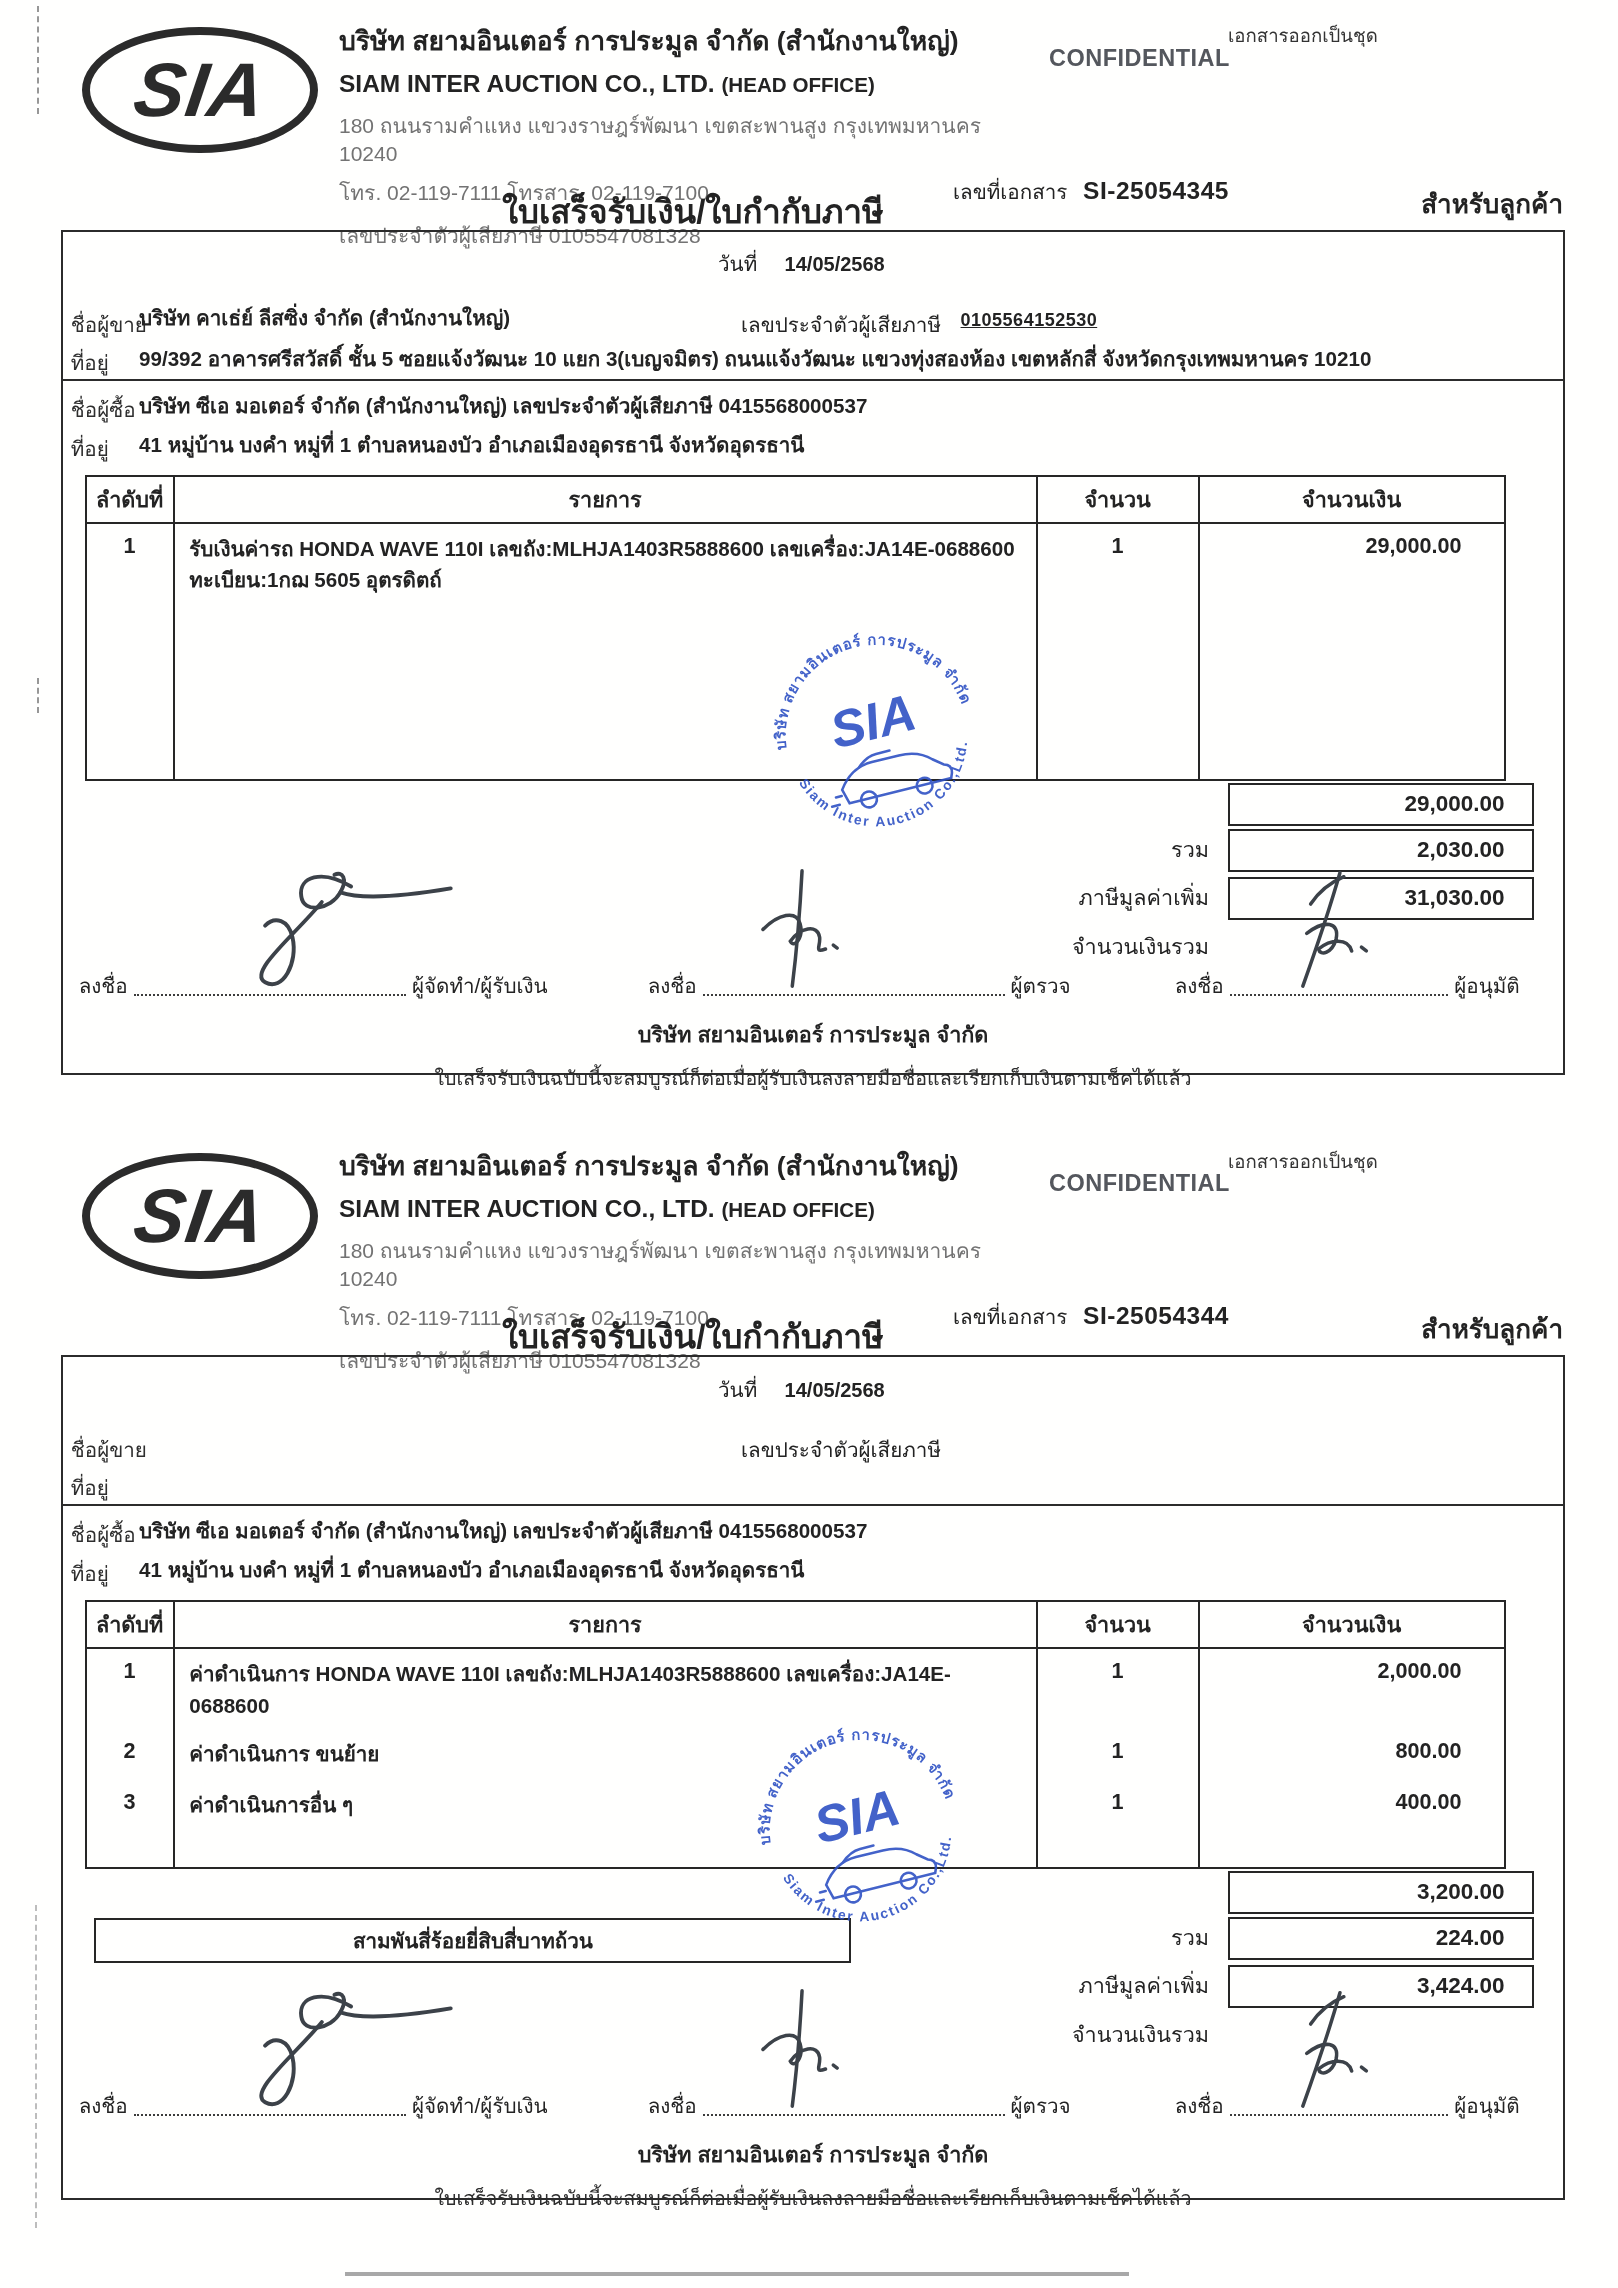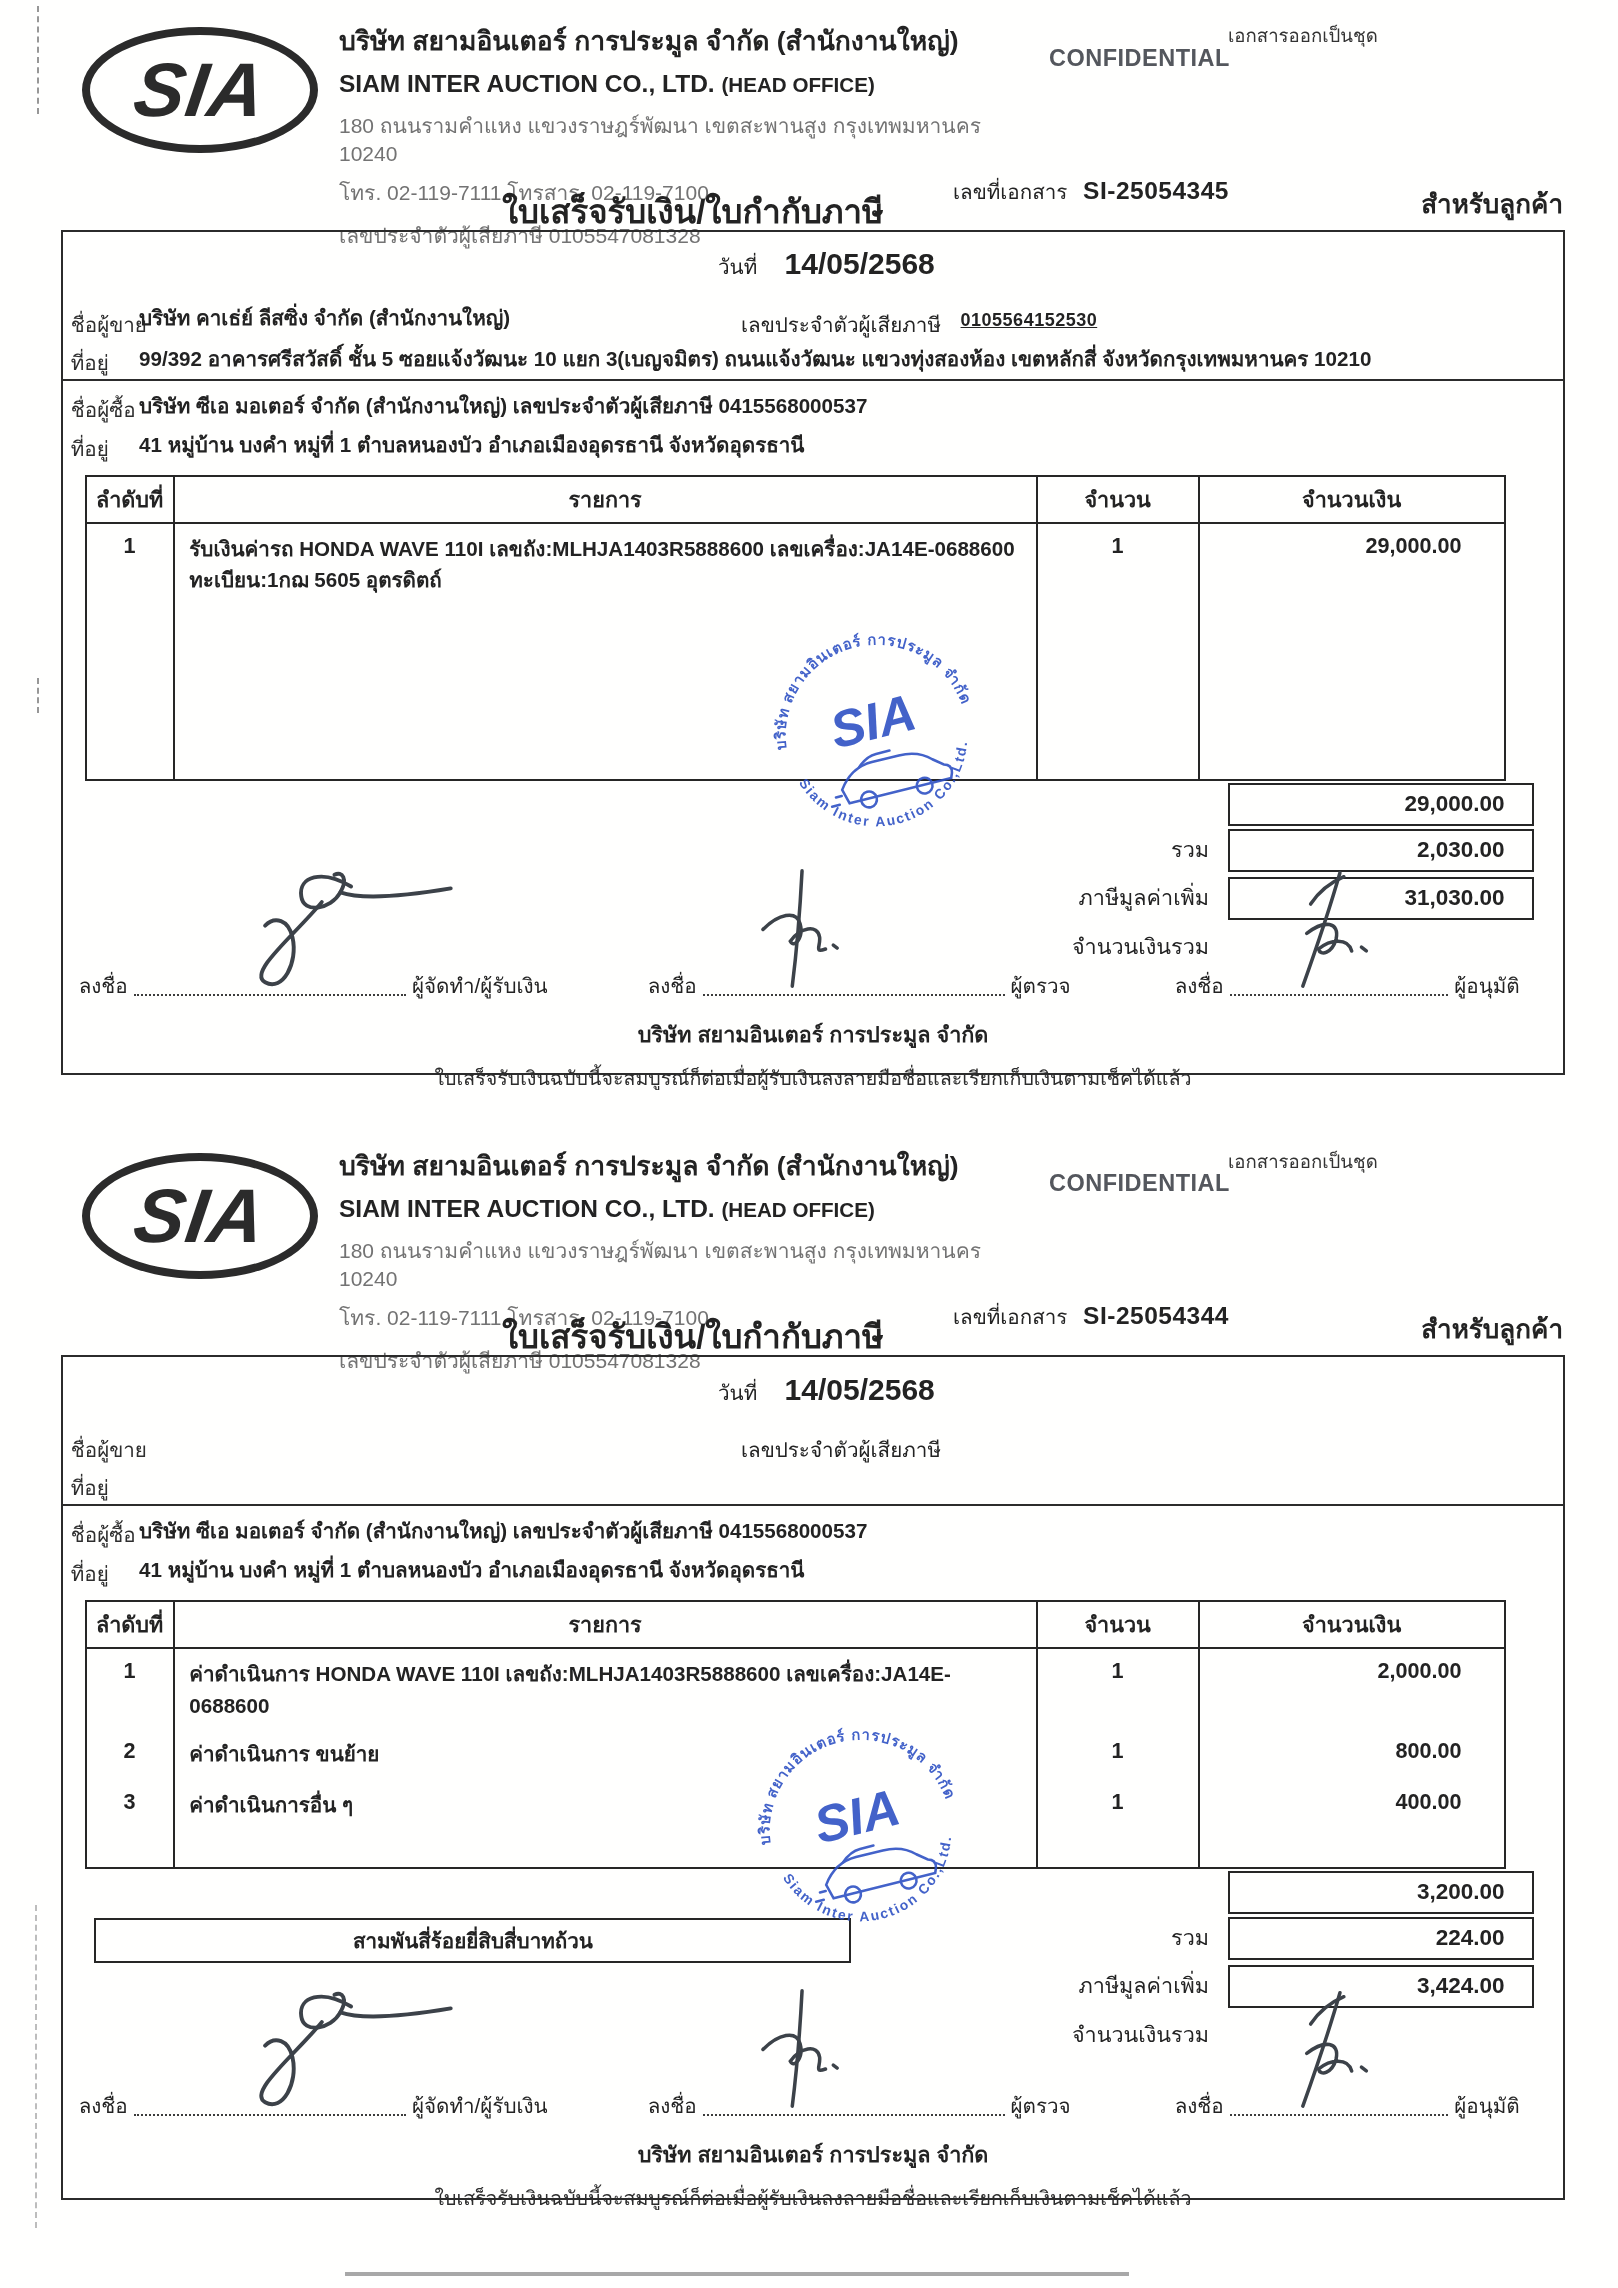--- a/index.html
+++ b/index.html
@@ -27,21 +27,21 @@
   .title-row{position:relative;height:55px;}
   .doc-title{position:absolute;left:502px;top:13.7px;font-size:33px;font-weight:700;}
   .doc-no{position:absolute;left:953px;top:3.9px;font-size:20.6px;}
   .doc-no b{font-size:24.5px;margin-left:15.7px;letter-spacing:0.5px;}
   .for-customer{position:absolute;right:55px;top:11.8px;font-size:26px;font-weight:700;}
 
   
   .main-box{position:relative;margin:3.9px 53px 0 61px;height:845px;border:2px solid #2b2b2b;
         box-sizing:border-box;}
   .date-row{height:43px;padding:15.7px 0 0 655px;font-size:20.6px;box-sizing:border-box;}
-  .date-row b{font-size:30px;margin-left:27.4px;}
+  .date-row b{font-size:20px;margin-left:27.4px;}
   .sec{position:relative;font-size:20.6px;}
   .seller-sec{height:104px;}
   .buyer-sec{height:94px;border-top:2px solid #2c2c2c;}
   .side-label{position:absolute;left:7.8px;color:#2e2e2e;}
   .lbl-sname{top:33px;} .lbl-saddr{top:71px;}
   .lbl-bname{top:11.8px;} .lbl-baddr{top:51px;}
   .val{position:absolute;left:76px;font-weight:700;white-space:nowrap;}
   .val-sname{top:26px;} .val-saddr{top:67px;width:1362px;overflow:hidden;}
   .val-bname{top:7.8px;} .val-baddr{top:47px;}
   .seller-tax{position:absolute;left:678px;top:33px;font-weight:400;}

